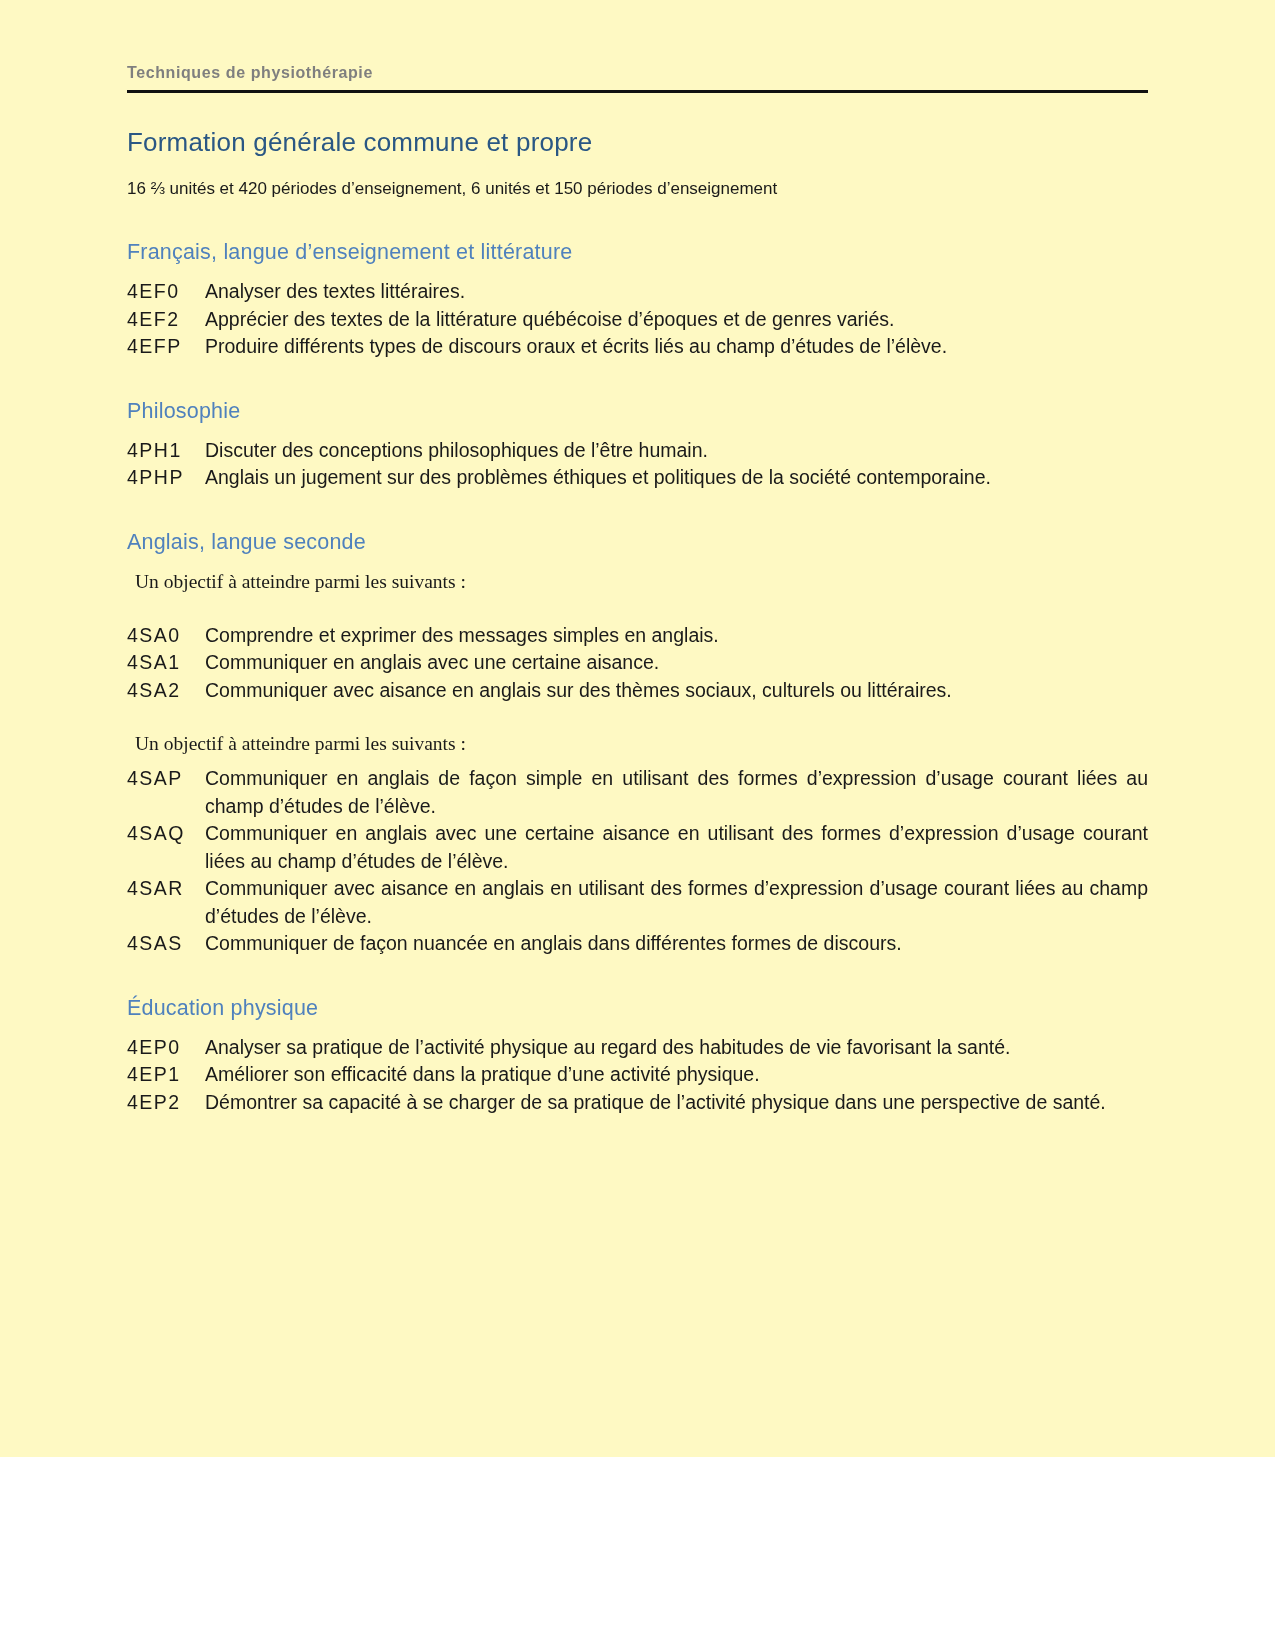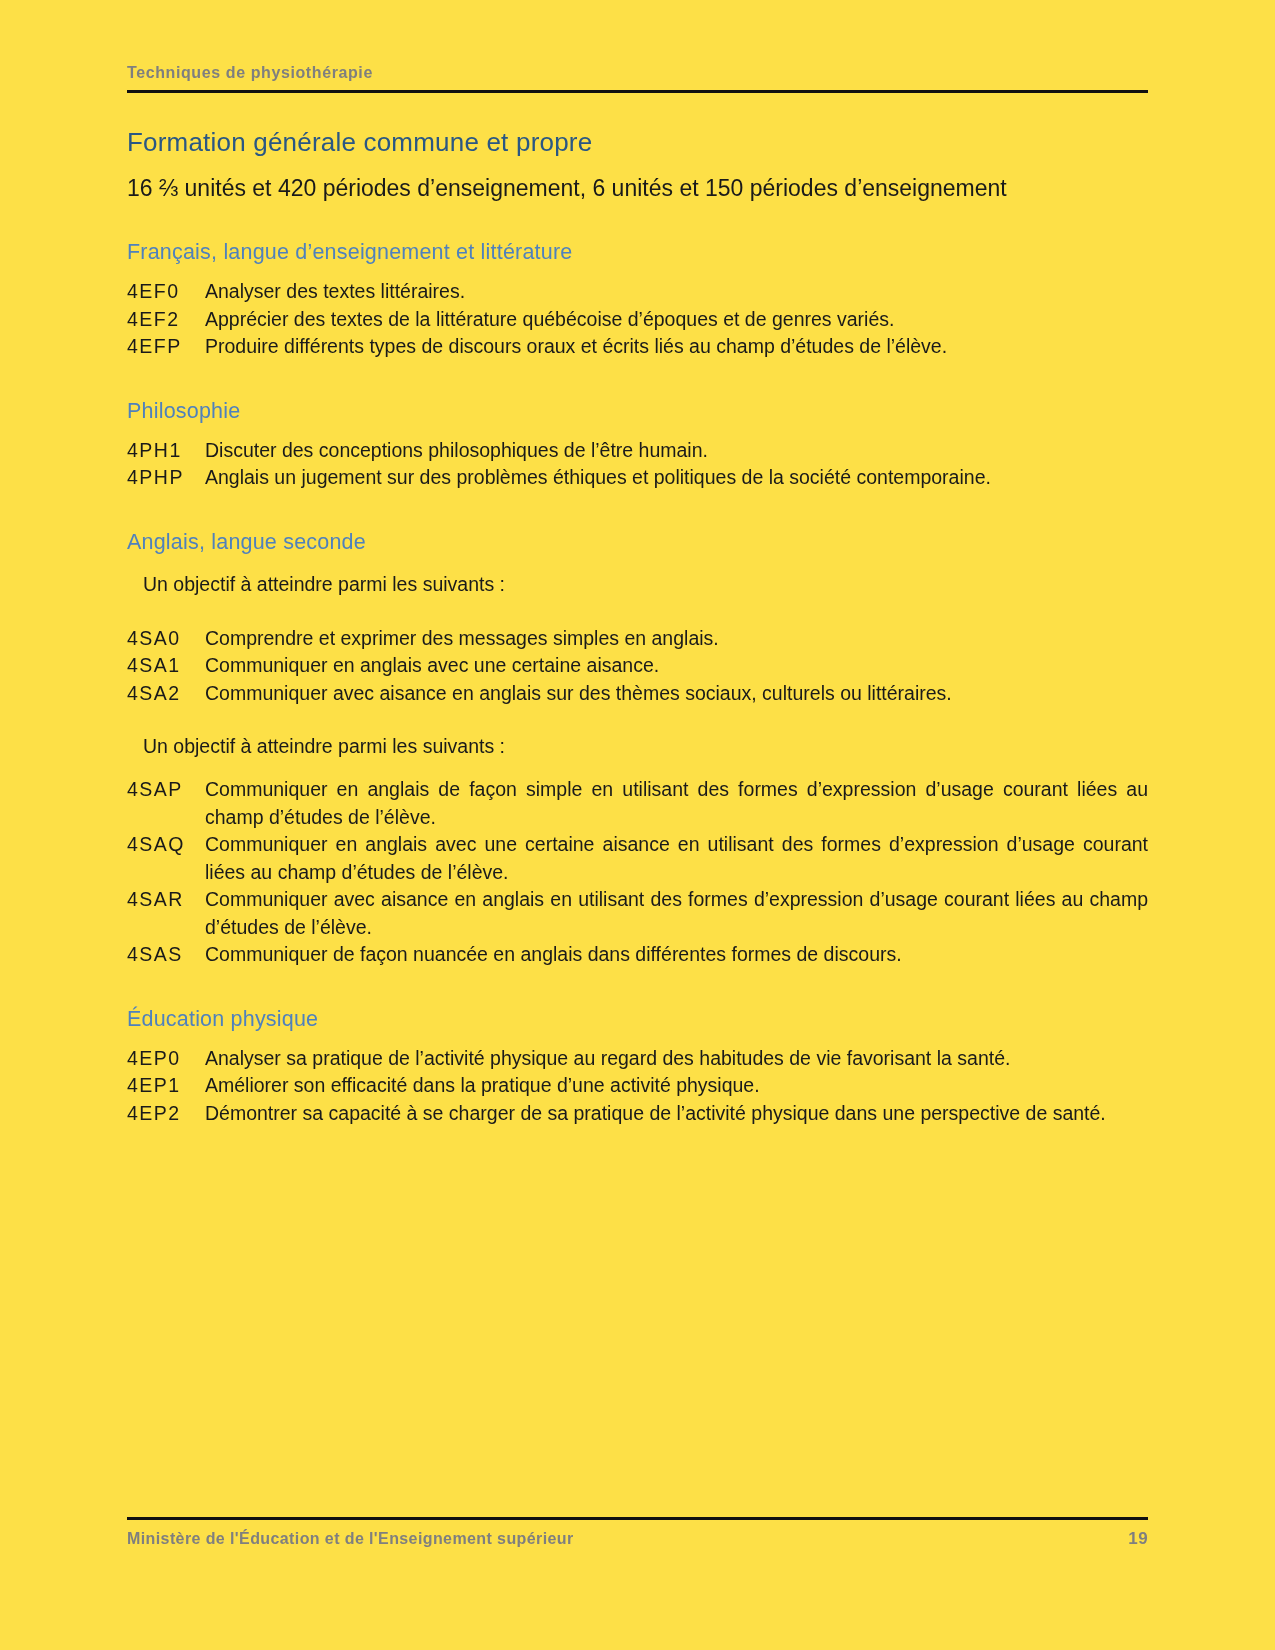--- a/index.html
+++ b/index.html
@@ -4,22 +4,22 @@
 <style>
   :root{
     --title-blue:#2A5784;
     --heading-blue:#4F81BD;
     --gray:#7F7F7F;
     --ink:#1A1A1A;
   }
   html,body{margin:0;padding:0;background:#ffffff;}
   .page{
     position:relative;
-    width:1275px;height:1650px;
-    background:#fde047;
+    width:1275px;height:1457px;
+    background:#fef9c3;
     font-family:"Liberation Sans", sans-serif;
     color:var(--ink);
     overflow:hidden;
   }
   .content{
     position:absolute;
     left:127px;right:127px;top:64px;
   }
   
   .doc-header{
@@ -33,35 +33,36 @@
   
   .title{
     margin:34px 0 0 0;
     font-size:26px;
     font-weight:400;
     color:var(--title-blue);
     letter-spacing:0.2px;
   }
   .subtitle{
     margin:17px 0 0 0;
-    font-size:23px;
+    font-size:17px;
     line-height:27px;
   }
   
   .section-heading{
     margin:38px 0 13px 0;
     font-size:21.5px;
     font-weight:400;
     color:var(--heading-blue);
     letter-spacing:0.2px;
   }
   .intro{
-    margin:16px;
+    margin:8px;
     font-size:19.5px;
     line-height:27px;
+    font-family:Liberation Serif, serif;
   }
   .intro.gap-after{margin-bottom:27px;}
   .intro.gap-before{margin-top:26px;}
   .items{margin:0;}
   .objective-row{
     display:flex;
     font-size:19.5px;
     line-height:27.5px;
   }
   .objective-code{

